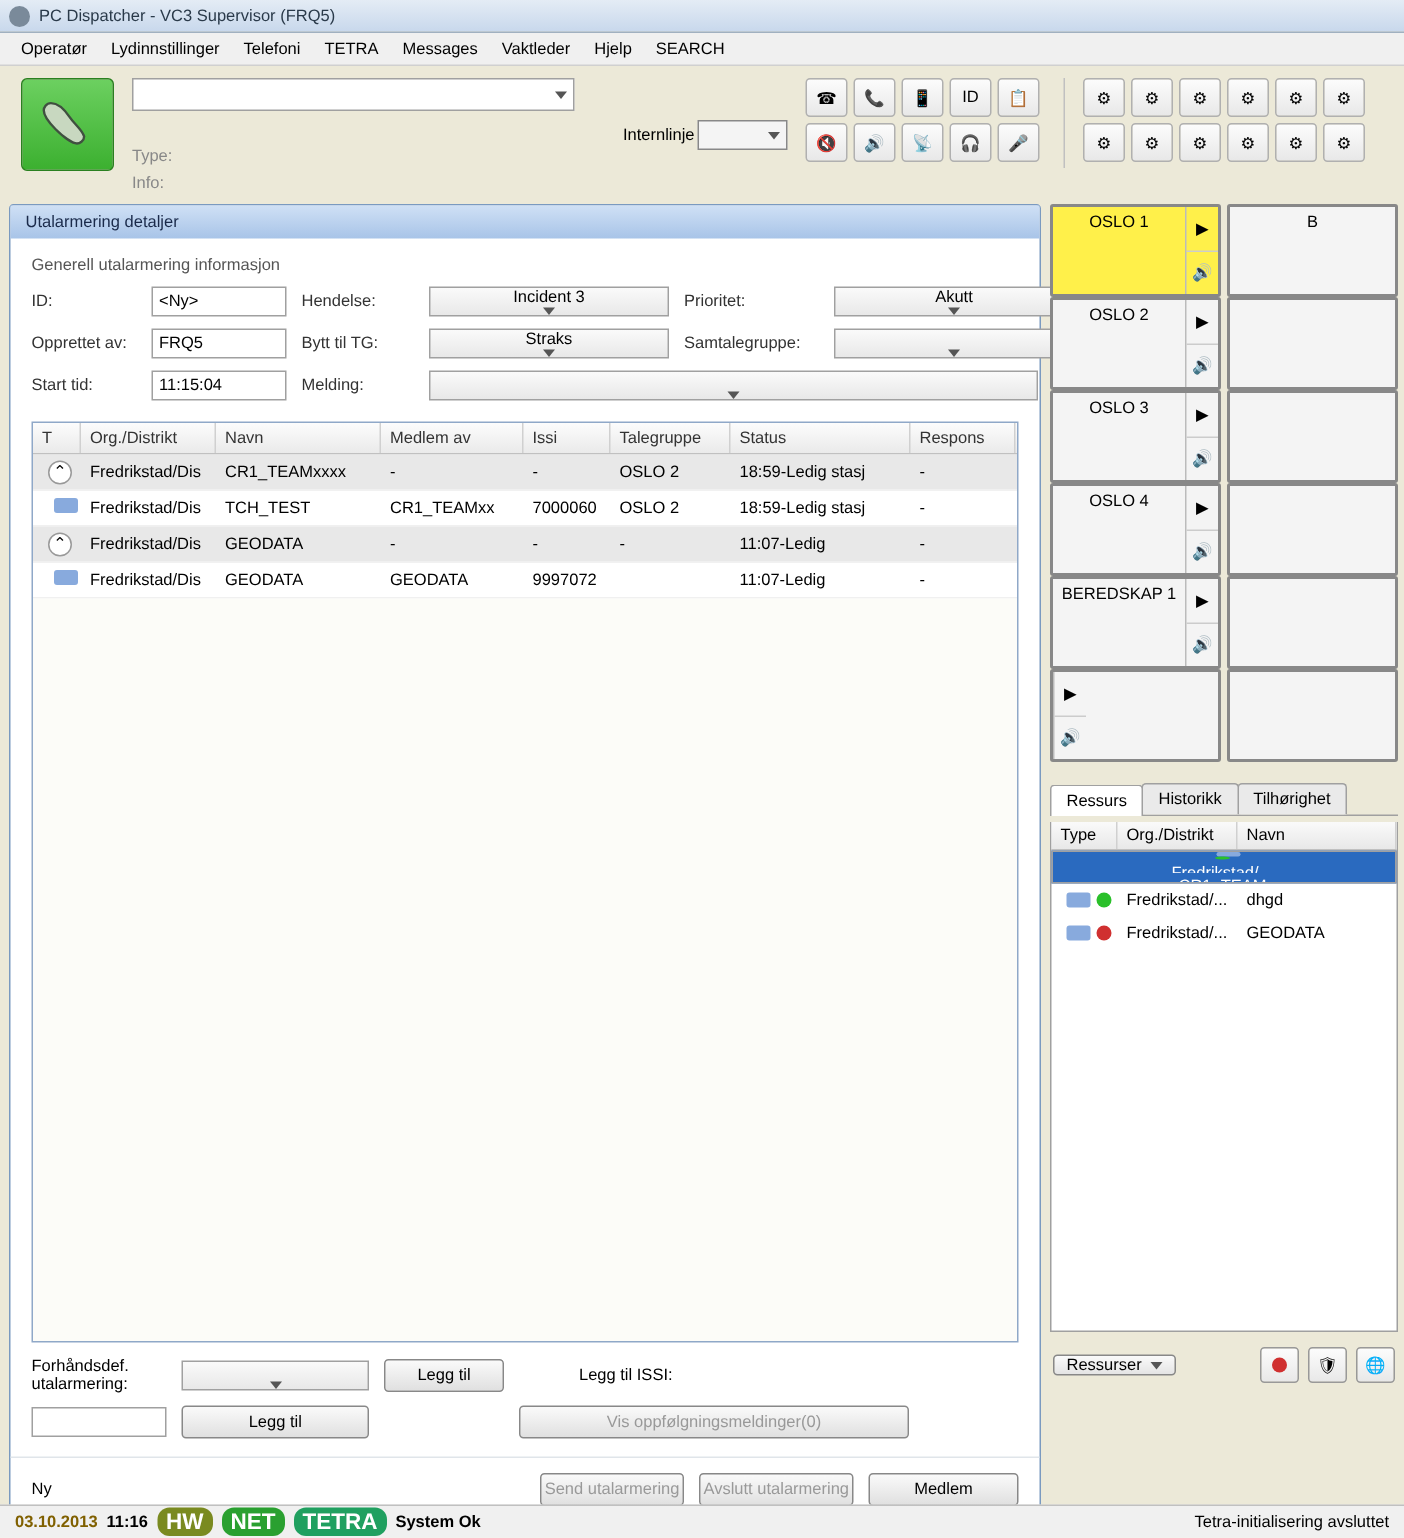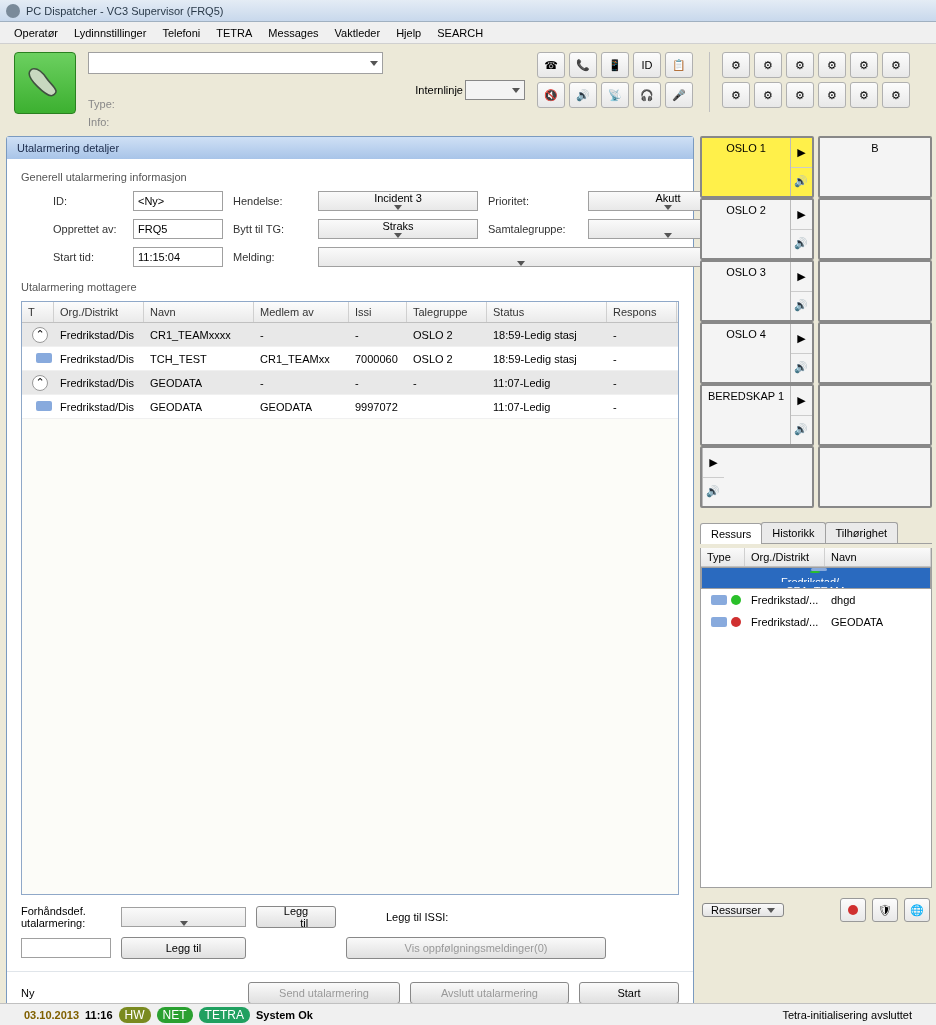--- a/index.html
+++ b/index.html
@@ -17,39 +17,39 @@
 .intern-combo { width: 60px; height: 20px; border: 1px solid #888; background: #f4f4f4; display: inline-flex; align-items: center; padding: 0 4px; justify-content: space-between; }
 .tool-icons { display: flex; gap: 4px; flex-wrap: wrap; width: 160px; }
 .tool-icon { width: 28px; height: 26px; border: 1px solid #b0b0b0; background: linear-gradient(#fcfcfc,#e8e8e8); border-radius: 3px; display: flex; align-items: center; justify-content: center; }
 .right-tool-icons { display: flex; gap: 4px; flex-wrap: wrap; width: 200px; }
 
 .main-layout { display: flex; height: calc(100% - 22px - 22px - 80px - 22px); }
 .dialog { width: 688px; margin: 0 0 0 6px; background: #fff; border: 1px solid #7a9ac0; border-radius: 3px; display: flex; flex-direction: column; }
 .dialog-title { background: linear-gradient(#cfe0f5,#a8c4e8); padding: 5px 10px; color: #1a2a4a; font-weight: normal; }
 .dialog-body { padding: 12px 14px; flex: 1; display: flex; flex-direction: column; }
 .section-label { color: #555; margin-bottom: 8px; }
-.form-grid { display: grid; grid-template-columns: 70px 90px 75px 160px 90px 160px; gap: 8px 10px; align-items: center; margin-bottom: 14px; margin-left: 32px; }
+.form-grid { display: grid; grid-template-columns: 70px 90px 75px 160px 90px 160px; gap: 8px 10px; align-items: center; margin-bottom: 14px; }
 .form-grid label { color: #333; }
 .txt, .sel { height: 20px; border: 1px solid #a0a0a0; background: #fff; padding: 0 4px; display: flex; align-items: center; justify-content: space-between; }
 .sel { background: linear-gradient(#fafafa,#e8e8e8); flex-direction: column; }
 .melding-sel { width: 406px; }
 
 .table-wrap { border: 1px solid #8fa8c8; flex: 1; background: #fff; margin-bottom: 10px; display: flex; flex-direction: column; }
 .thead { display: flex; background: linear-gradient(#fcfcfc,#eaeaea); border-bottom: 1px solid #c0c0c0; }
 .th { padding: 4px 6px; border-right: 1px solid #d0d0d0; text-align: left; color: #333; }
 .c-t{width:32px}.c-org{width:90px}.c-navn{width:110px}.c-medlem{width:95px}.c-issi{width:58px}.c-tg{width:80px}.c-status{width:120px}.c-resp{width:70px}
 .trow { display: flex; align-items: center; border-bottom: 1px solid #f0f0f0; height: 24px; }
 .trow.group { background: #e8e8e8; }
 .td { padding: 3px 6px; overflow: hidden; white-space: nowrap; text-overflow: clip; }
 .expand-btn { width: 16px; height: 16px; border: 1px solid #999; border-radius: 50%; background: #fff; display: inline-flex; align-items: center; justify-content: center; margin-left: 4px; }
 .car-icon { width: 16px; height: 10px; background: #88aadd; border-radius: 2px; display: inline-block; margin-left: 8px; }
 .tbody-fill { flex: 1; background: #fcfcf8; }
 
 .bottom-form { display: grid; grid-template-columns: 90px 125px 80px 30px 260px; gap: 8px 10px; align-items: center; }
-.btn { height: 22px; border: 1px solid #888; background: linear-gradient(#fafafa,#e0e0e0); border-radius: 3px; padding: 0 30px; display: inline-flex; align-items: center; justify-content: center; cursor: default; text-align: right; }
+.btn { height: 22px; border: 1px solid #888; background: linear-gradient(#fafafa,#e0e0e0); border-radius: 3px; padding: 0 2px; display: inline-flex; align-items: center; justify-content: center; cursor: default; }
 .btn.dis { color: #999; }
 .dialog-footer { padding: 10px 14px; border-top: 1px solid #e0e5ea; display: flex; align-items: center; gap: 10px; }
 .dialog-footer .spacer { flex: 1; }
 
 .right-panel { flex: 1; padding: 0 4px 4px 6px; display: flex; flex-direction: column; gap: 4px; overflow: hidden; }
 .channel { height: 62px; background: #f4f4f4; border: 2px solid #888; border-radius: 2px; display: flex; position: relative; }
 .channel.active { background: #fff04a; }
 .channel .name { flex: 1; text-align: center; padding-top: 4px; }
 .channel .side { width: 22px; display: flex; flex-direction: column; border-left: 1px solid #bbb; }
 .channel .side div { flex: 1; display: flex; align-items: center; justify-content: center; border-bottom: 1px solid #ccc; }
@@ -66,22 +66,22 @@
 .r-type{width:44px}.r-org{width:80px}.r-navn{flex:1}
 .res-row { display: flex; align-items: center; height: 22px; padding-left: 2px; }
 .res-row.sel { background: #2a6abf; color: #fff; }
 .dot { width: 10px; height: 10px; border-radius: 50%; display: inline-block; margin: 0 4px; }
 .dot.g{background:#2ac02a}.dot.r{background:#d03030}
 
 .right-bottom { display: flex; align-items: center; gap: 6px; padding: 6px 2px; }
 .combo { height: 14px; border: 1px solid #888; background: linear-gradient(#fafafa,#e4e4e4); border-radius: 3px; padding: 0 8px; display: inline-flex; align-items: center; gap: 6px; }
 .icn { width: 26px; height: 24px; border: 1px solid #999; background: linear-gradient(#fcfcfc,#e8e8e8); border-radius: 3px; display: inline-flex; align-items: center; justify-content: center; }
 
-.statusbar { position: absolute; bottom: 0; left: 0; right: 0; height: 22px; background: #f0f0f0; border-top: 1px solid #c0c0c0; display: flex; align-items: center; padding: 0 24px; gap: 6px; }
-.pill { padding: 1px 6px; border-radius: 8px; color: #fff; font-size: 12px; font-weight: normal; }
+.statusbar { position: absolute; bottom: 0; left: 0; right: 0; height: 22px; background: #f0f0f0; border-top: 1px solid #c0c0c0; display: flex; align-items: center; padding: 0 10px; gap: 6px; }
+.pill { padding: 1px 6px; border-radius: 8px; color: #fff; font-size: 15px; font-weight: bold; }
 .pill.hw{background:#7a8a20}.pill.net{background:#2aa030}.pill.tetra{background:#20a060}
 .statusbar .right { margin-left: auto; }
 </style>
 </head>
 <body>
 
 <div class="titlebar">
   <span class="ticon"></span>
   <span>PC Dispatcher  -  VC3 Supervisor (FRQ5)</span>
 </div>
@@ -194,21 +194,20 @@
         <div class="txt">
             <span>11:15:04</span>
           </div>
         <label>Melding:</label>
         <div class="sel melding-sel" style="grid-column:4/7">
             <span></span>
             <span class="caret"></span>
           </div>
       </div>
 
-      <div class="section-label">Utalarmering mottagere</div>
       <div class="table-wrap">
         <div class="thead">
           <div class="th c-t">T</div>
           <div class="th c-org">Org./Distrikt</div>
           <div class="th c-navn">Navn</div>
           <div class="th c-medlem">Medlem av</div>
           <div class="th c-issi">Issi</div>
           <div class="th c-tg">Talegruppe</div>
           <div class="th c-status">Status</div>
           <div class="th c-resp">Respons</div>
@@ -272,21 +271,21 @@
         <div class="btn">Legg til</div>
         <div></div>
         <div class="btn dis" style="width:260px">Vis  oppfølgningsmeldinger(0)</div>
       </div>
     </div>
     <div class="dialog-footer">
       <span>Ny</span>
       <div class="spacer"></div>
       <div class="btn dis">Send utalarmering</div>
       <div class="btn dis">Avslutt utalarmering</div>
-      <div class="btn" style="width:100px">Start</div>
+      <div class="btn" style="width:100px">Medlem</div>
     </div>
   </div>
 
   <div class="right-panel">
     <div id="channels">
         <div class="channels-row">
           <div class="channel active">
     <div class="name">OSLO 1</div>
     <div class="side">
               <div>▶</div>

